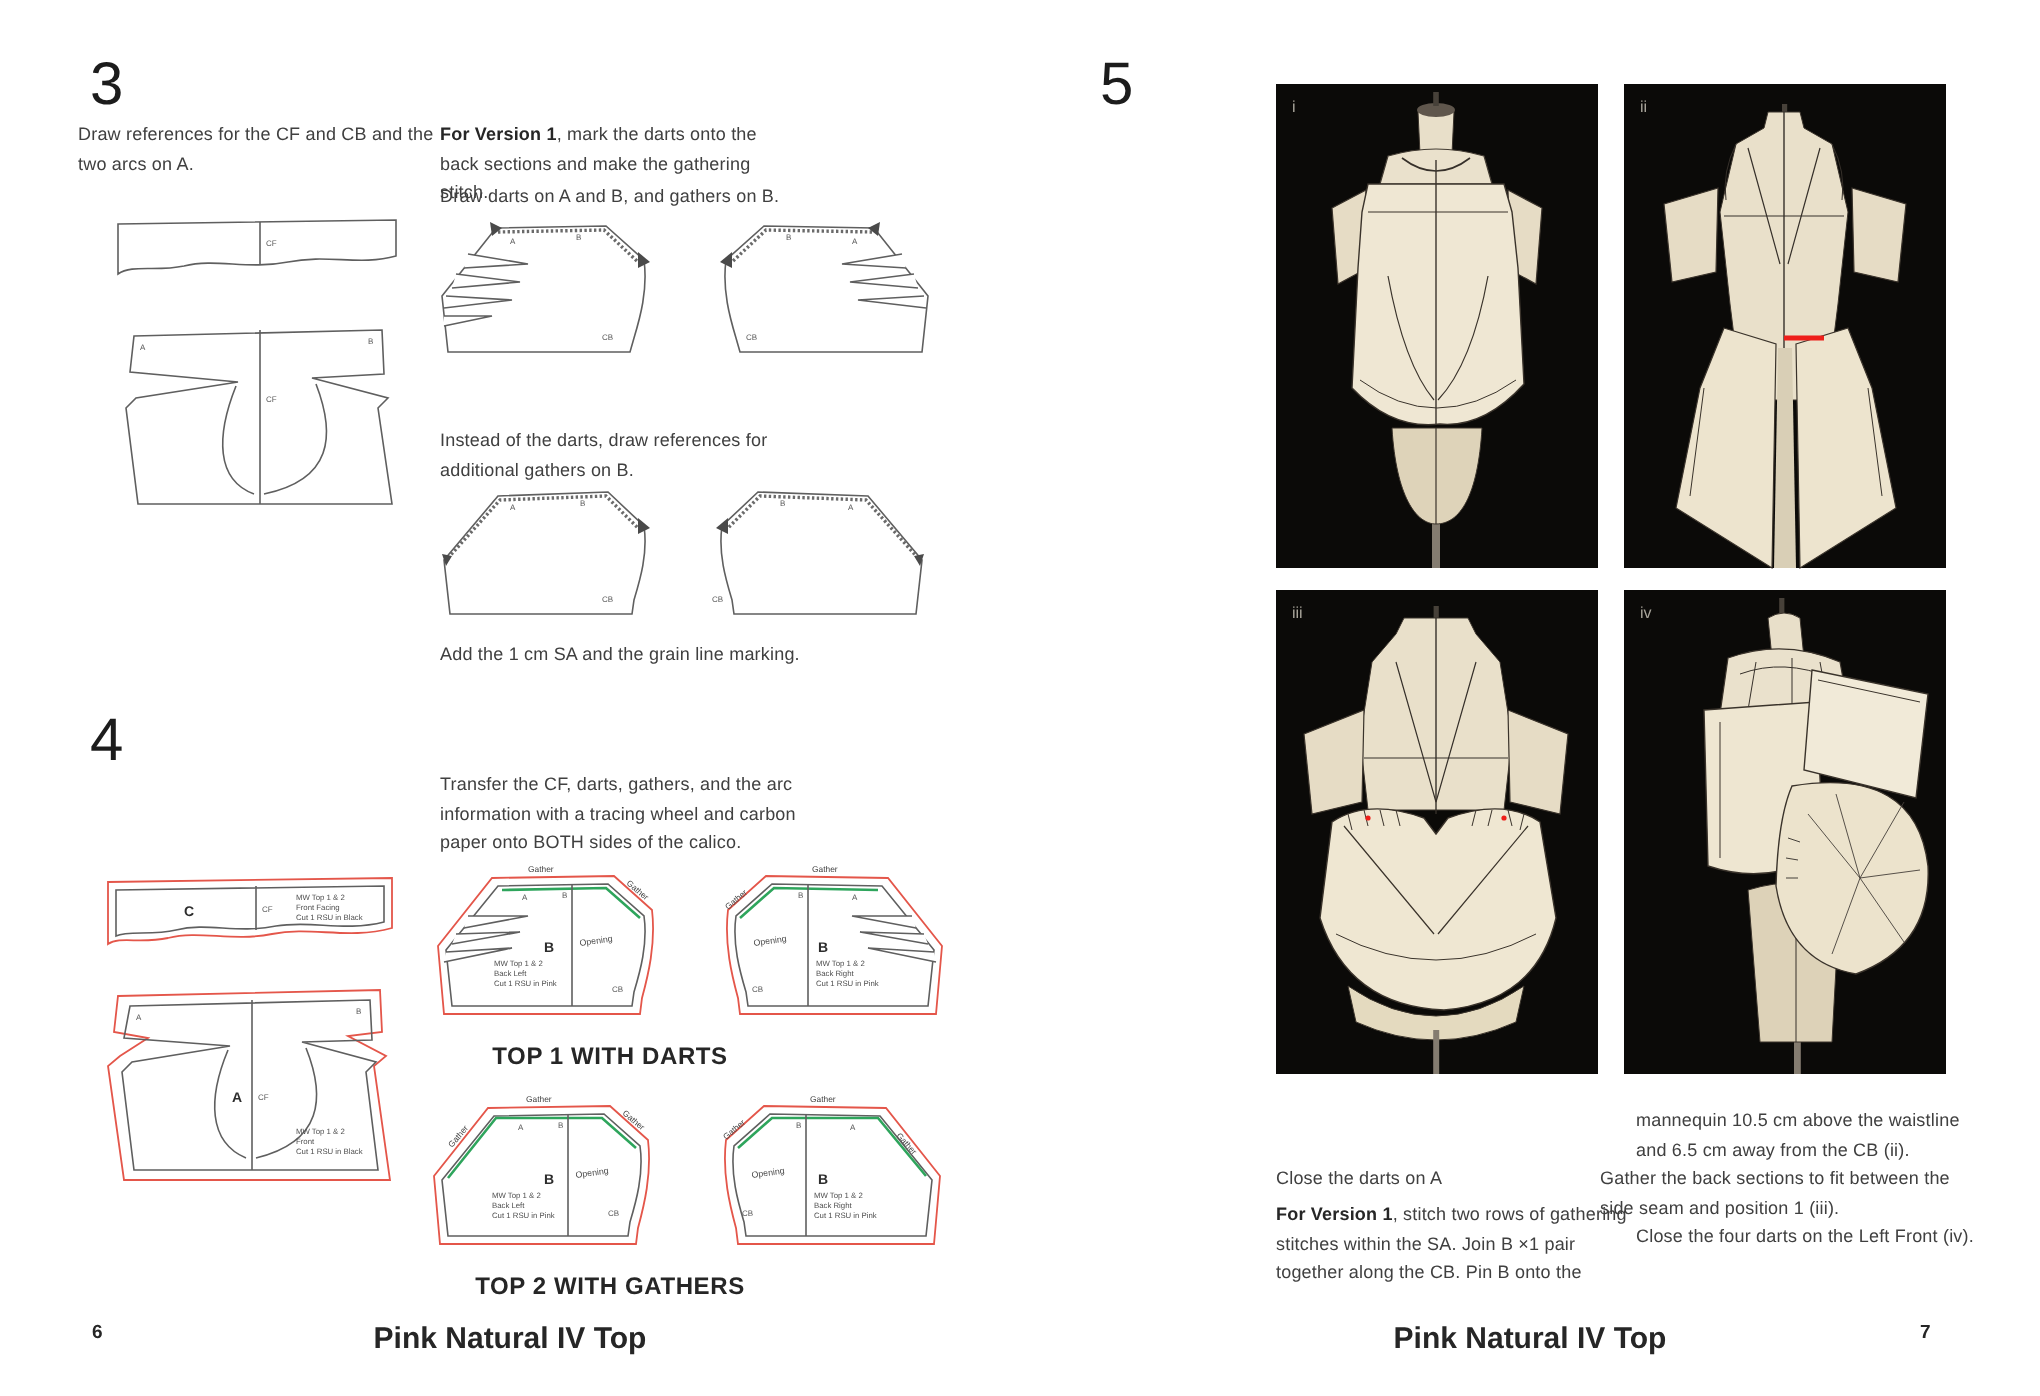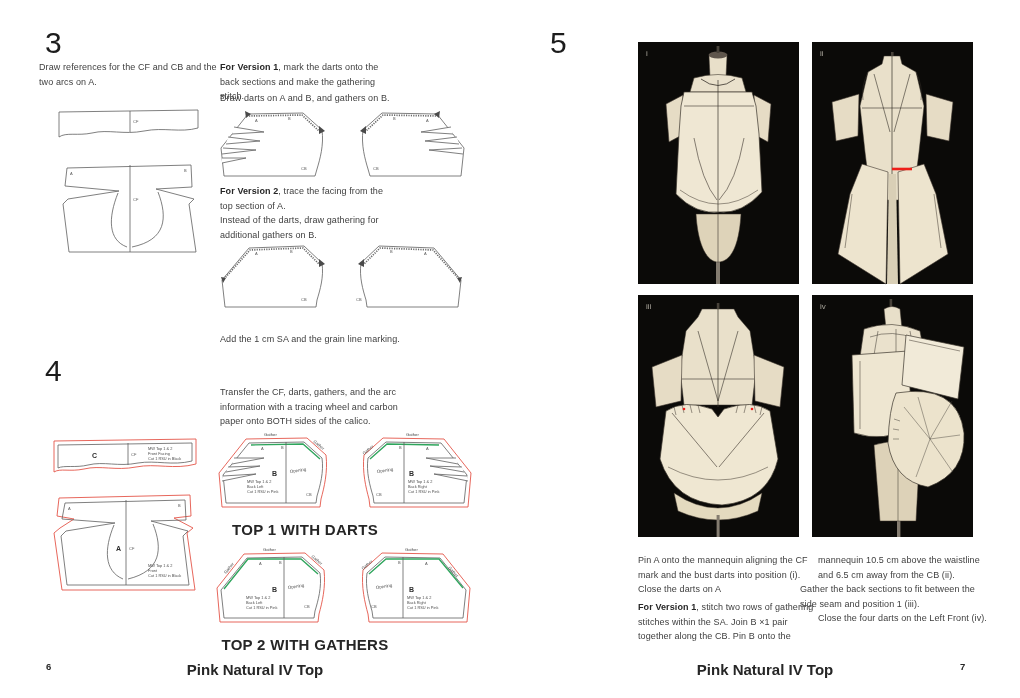--- a/index.html
+++ b/index.html
@@ -4,21 +4,21 @@
 <style>
   * { margin:0; padding:0; box-sizing:border-box; }
   html,body { background:#ffffff; }
   .spread { position:relative; width:1020px; height:698px; background:#ffffff;
             font-family:"Liberation Sans",sans-serif; color:#3d3d3d; overflow:hidden; }
   .abs { position:absolute; }
   .stepnum { font-size:30px; line-height:30px; color:#1c1c1c; font-weight:400; }
   .para { font-size:9px; line-height:14.5px; letter-spacing:0.1px; color:#404040; }
   .para b { color:#262626; font-weight:700; }
   .nowrap { white-space:nowrap; }
-  .cap { font-size:15px; font-weight:700; color:#262626; letter-spacing:0.3px; text-align:center; }
+  .cap { font-size:12px; font-weight:700; color:#262626; letter-spacing:0.3px; text-align:center; }
   .footer-num { font-size:9.5px; font-weight:700; color:#262626; }
   .footer-title { font-size:15px; font-weight:700; color:#262626; text-align:center; }
   svg { display:block; overflow:visible; }
   svg text { font-family:"Liberation Sans",sans-serif; fill:#5a5a5a; }
   .t4  { font-size:4px; }
   .t45 { font-size:4.4px; fill:#4a4a4a; }
   .pn  { font-size:7px; font-weight:700; fill:#2d2d2d; }
   .inf { font-size:3.9px; fill:#4f4f4f; }
   .gth { font-size:4.2px; fill:#454545; }
   .photo { background:#0b0a08; }
@@ -74,22 +74,21 @@
     <polygon fill="#4a4a4a" points="93,4 87,7 92,11"></polygon>
     <polygon fill="#4a4a4a" points="19,19 13,24 19,27"></polygon>
     <path class="dfill" d="M104,20 L74,25 L106,27"></path>
     <path class="dfill" d="M110,30 L78,34 L112,37"></path>
     <path class="dfill" d="M115,41 L82,43 L116,47"></path>
     <text class="t4" x="46" y="13">B</text>
     <text class="t4" x="79" y="15">A</text>
     <text class="t4" x="26" y="63">CB</text>
   </svg>
 
-  <div class="abs para" style="left:220px; top:184px; width:178px;"><b>For Version 2</b><span>, trace the facing from the top section of A.</span></div>
-  <div class="abs para" style="left:220px; top:213px; width:178px;">Instead of the darts, draw gathering for additional gathers on B.</div>
+  <div class="abs para" style="left:220px; top:213px; width:178px;">Instead of the darts, draw references for additional gathers on B.</div>
 
   <svg class="abs" style="left:219px; top:240px;" width="116" height="72" viewBox="0 0 116 72">
     <path class="dln" d="M30,8 L85,6 L103,23 C105,37 101,50 98,60 L97,67 L6,67 L3,40 Z"></path>
     <path class="hatch" d="M5,39 L31,10 L84,8 L100,24"></path>
     <polygon fill="#4a4a4a" points="2,37 7,38 4,43"></polygon>
     <polygon fill="#4a4a4a" points="100,19 106,24 100,27"></polygon>
     <text class="t4" x="36" y="15">A</text>
     <text class="t4" x="71" y="13">B</text>
     <text class="t4" x="82" y="61">CB</text>
   </svg>
@@ -97,21 +96,21 @@
   <svg class="abs" style="left:348px; top:240px;" width="116" height="72" viewBox="0 0 116 72">
     <path class="dln" d="M86,8 L31,6 L13,23 C11,37 15,50 18,60 L19,67 L110,67 L113,40 Z"></path>
     <path class="hatch" d="M111,39 L85,10 L32,8 L16,24"></path>
     <polygon fill="#4a4a4a" points="114,37 109,38 112,43"></polygon>
     <polygon fill="#4a4a4a" points="16,19 10,24 16,27"></polygon>
     <text class="t4" x="42" y="13">B</text>
     <text class="t4" x="76" y="15">A</text>
     <text class="t4" x="8" y="61">CB</text>
   </svg>
 
-  <div class="abs para nowrap" style="left:220px; top:320px;margin-top:12px;">Add the 1 cm SA and the grain line marking.</div>
+  <div class="abs para nowrap" style="left:220px; top:320px;">Add the 1 cm SA and the grain line marking.</div>
 
   <div class="abs stepnum" style="left:45px; top:356px;">4</div>
 
   <svg class="abs" style="left:52px; top:437px;" width="146" height="50" viewBox="0 0 146 50">
     <path d="M2,4 L144,2 L144,27 C122,33 104,26 84,30 C64,34 48,28 32,32 C18,35 8,31 2,35 Z" fill="none" stroke="#e4564a" stroke-width="0.9"></path>
     <path class="dln" d="M6,8 L140,6 L140,24 C120,29 104,23 86,26 C66,30 52,24 36,28 C24,31 12,28 6,31 Z"></path>
     <path class="dln" d="M76,6 L76,28"></path>
     <text class="pn" x="40" y="21">C</text>
     <text class="t4" x="79" y="19">CF</text>
     <text class="inf" x="96" y="13">MW Top 1 &amp; 2</text>
@@ -292,21 +291,20 @@
     <path d="M40,60 L96,56 L100,132 Q72,148 42,138 Z" fill="#eee6d1" stroke="#3a332b" stroke-width="0.7"></path>
     <path d="M48,66 L48,134" stroke="#3a332b" stroke-width="0.5" fill="none"></path>
     <path d="M94,40 L152,52 L146,104 L90,90 Z" fill="#f1ead8" stroke="#3a332b" stroke-width="0.7"></path>
     <path d="M97,45 L148,56" stroke="#3a332b" stroke-width="0.5" fill="none"></path>
     <path d="M84,98 Q146,88 152,138 Q154,178 116,192 Q82,186 76,148 Q77,114 84,98 Z" fill="#ece3cc" stroke="#3a332b" stroke-width="0.7"></path>
     <path d="M118,144 L92,112 M118,144 L106,102 M118,144 L140,106 M118,144 L148,140 M118,144 L140,176 M118,144 L104,182" stroke="#45403a" stroke-width="0.45" fill="none"></path>
     <path d="M82,124 L88,126 M81,134 L87,135 M81,144 L87,144" stroke="#45403a" stroke-width="0.5"></path>
     <text class="plabel" x="8" y="14">iv</text>
   </svg>
 
-  <div class="abs para" style="left:638px; top:553px; width:178px;">Pin A onto the mannequin aligning the CF mark and the bust darts into position (i).</div>
   <div class="abs para nowrap" style="left:638px; top:582px;">Close the darts on A</div>
   <div class="abs para" style="left:638px; top:600px; width:178px;"><b>For Version 1</b><span>, stitch two rows of gathering stitches within the SA. Join B ×1 pair together along the CB. Pin B onto the</span></div>
 
   <div class="abs para" style="left:818px; top:553px; width:178px;">mannequin 10.5 cm above the waistline and 6.5 cm away from the CB (ii).</div>
   <div class="abs para" style="left:780px; top:582px; width:178px;margin-left:20px;">Gather the back sections to fit between the side seam and position 1 (iii).</div>
   <div class="abs para nowrap" style="left:818px; top:611px;">Close the four darts on the Left Front (iv).</div>
 
   <div class="abs footer-title" style="left:665px; top:661px; width:200px;">Pink Natural IV Top</div>
   <div class="abs footer-num" style="left:960px; top:661px;">7</div>
 

